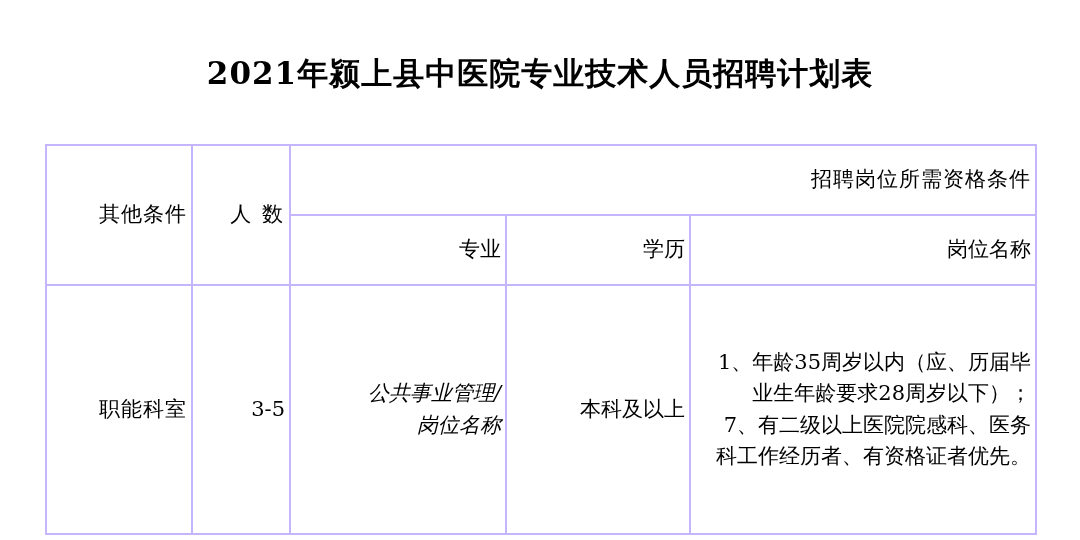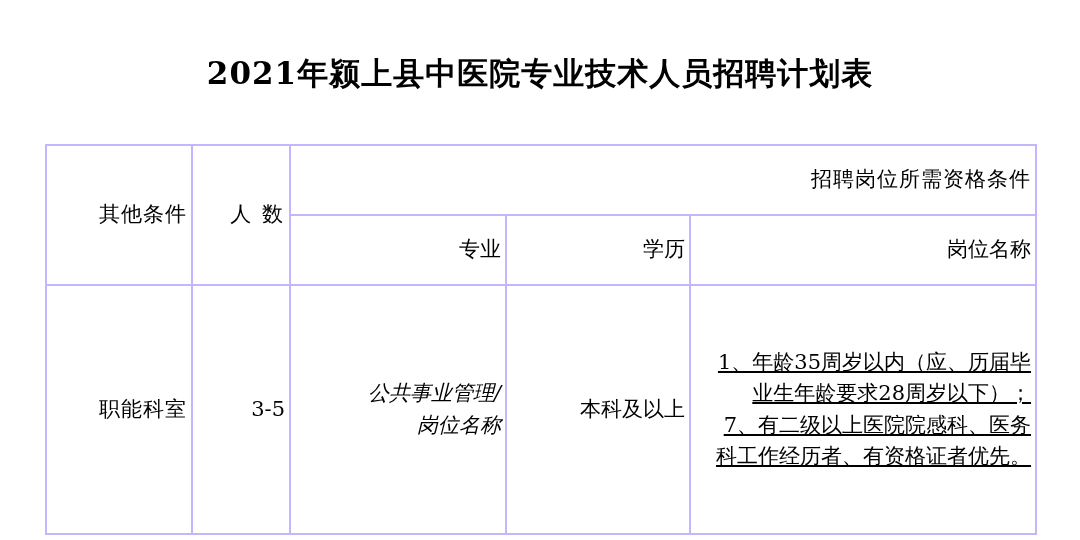--- a/index.html
+++ b/index.html
@@ -83,21 +83,20 @@
   }
   .cell-edu {
     font-size: 21px;
     margin-top: 24px;
   }
   .cell-other {
     text-align: left;
     padding: 14px 14px 14px 16px;
     font-size: 21px;
     line-height: 2.0;
-    text-decoration: underline;
   }
   .cell-other .line {
     white-space: nowrap;
   }
   .body-row td {
     height: 235px;
   }
   .spacer-count {
     letter-spacing: 2px;
   }

